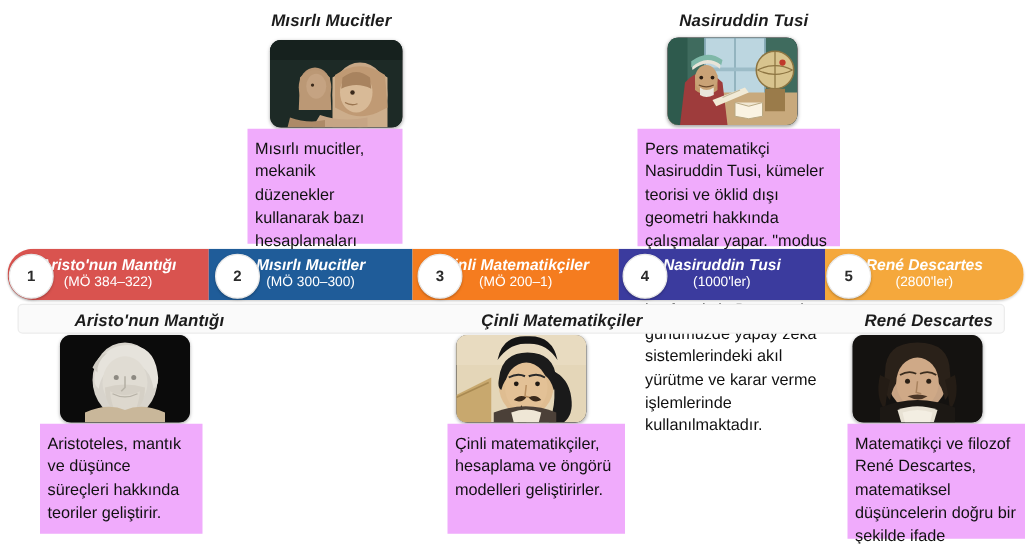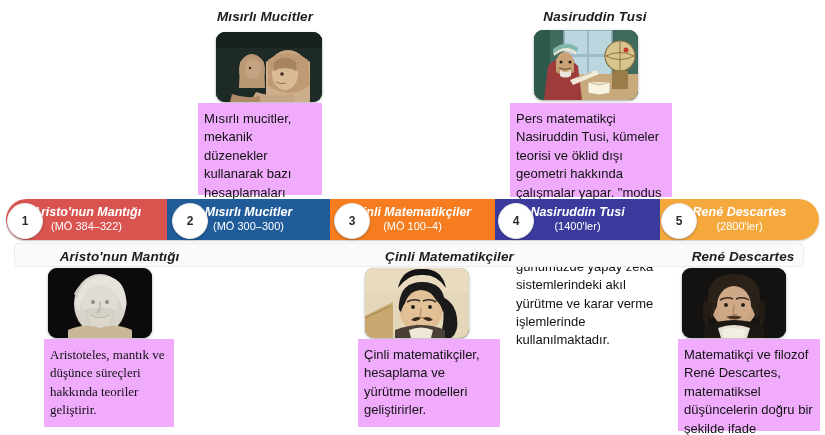--- a/index.html
+++ b/index.html
@@ -172,25 +172,25 @@
   <div class="seg" style="width:161px; background:#d9534f;">
     <span class="seg-label">Aristo'nun Mantığı</span>
     <span class="seg-date">(MÖ 384–322)</span>
   </div>
   <div class="seg" style="width:163px; background:#1f5c99;">
     <span class="seg-label">Mısırlı Mucitler</span>
     <span class="seg-date">(MÖ 300–300)</span>
   </div>
   <div class="seg" style="width:165px; background:#f57c1f;">
     <span class="seg-label">Çinli Matematikçiler</span>
-    <span class="seg-date">(MÖ 100–4)</span>
+    <span class="seg-date">(MÖ 200–1)</span>
   </div>
   <div class="seg" style="width:165px; background:#3b3b9e;">
     <span class="seg-label">Nasiruddin Tusi</span>
-    <span class="seg-date">(1400'ler)</span>
+    <span class="seg-date">(1000'ler)</span>
   </div>
   <div class="seg" style="width:159px; background:#f5a83c;">
     <span class="seg-label">René Descartes</span>
     <span class="seg-date">(2800'ler)</span>
   </div>
 </div>
 
 <div class="marker" style="left:7px;">1</div>
 <div class="marker" style="left:172px;">2</div>
 <div class="marker" style="left:334px;">3</div>
@@ -213,21 +213,21 @@
     <circle cx="59" cy="34" r="2" fill="#8d8a82"></circle>
     <path d="M52 33 l0 9 l-3 3" stroke="#b7b2a7" stroke-width="1.3" fill="none"></path>
     <path d="M40 45 q12 6 24 0 q-2 20 -12 23 q-10 -3 -12 -23z" fill="#ddd8ce"></path>
     <path d="M42 47 q10 5 20 0" stroke="#b7b2a7" stroke-width="1" fill="none"></path>
     <path d="M20 62 q18 -8 32 -2 q14 -6 32 2 l0 8 l-64 0z" fill="#c9b79a"></path>
     <path d="M24 66 q14 -6 28 -1 q14 -5 28 1" stroke="#a89madd" stroke-width="0" fill="none"></path>
     <rect x="0" y="0" width="104" height="70" fill="none"></rect>
   </svg>
 </div>
 
-<div class="desc-box" style="left:44px; top:339px; width:130px; height:88px;font-family:Liberation Serif, serif;">Aristoteles, mantık ve düşünce süreçleri hakkında teoriler geliştirir.</div>
+<div class="desc-box" style="left:32px; top:339px; width:130px; height:88px;">Aristoteles, mantık ve düşünce süreçleri hakkında teoriler geliştirir.</div>
 
 <div class="person-title" style="left:352px; top:249px; width:195px;">Çinli Matematikçiler</div>
 
 <div class="photo" style="left:365px; top:268px; width:104px; height:70px;">
   <svg viewBox="0 0 104 70" preserveAspectRatio="none" aria-hidden="true">
     <rect width="104" height="70" fill="#e4d6b8"></rect>
     <rect x="0" y="0" width="104" height="24" fill="#e8dbc0"></rect>
     <path d="M0 48 l28 -14 l0 36 l-28 0z" fill="#c8a86e"></path>
     <path d="M0 50 l26 -12" stroke="#a98a52" stroke-width="1.2" fill="none"></path>
     <ellipse cx="56" cy="40" rx="22" ry="25" fill="#dfbd91"></ellipse>
@@ -241,21 +241,21 @@
     <circle cx="65" cy="39" r="1.9" fill="#201a14"></circle>
     <path d="M56 40 l-1 9 l4 1" stroke="#b98f61" stroke-width="1.2" fill="none"></path>
     <path d="M46 52 q5 -5 10 -2 q-4 5 -10 2z" fill="#3b2a1b"></path>
     <path d="M58 50 q6 -3 10 2 q-6 3 -10 -2z" fill="#3b2a1b"></path>
     <path d="M52 56 q5 10 4 14 l-7 0 q1 -8 3 -14z" fill="#2e2117"></path>
     <path d="M30 62 q26 -10 50 0 l0 8 l-50 0z" fill="#4b4038"></path>
     <path d="M44 62 q12 -5 24 0 l-2 8 l-20 0z" fill="#efe7d6"></path>
   </svg>
 </div>
 
-<div class="desc-box" style="left:358px; top:339px; width:142px; height:88px;">Çinli matematikçiler, hesaplama ve yürütme modelleri geliştirirler.</div>
+<div class="desc-box" style="left:358px; top:339px; width:142px; height:88px;">Çinli matematikçiler, hesaplama ve öngörü modelleri geliştirirler.</div>
 
 <div class="person-title" style="left:668px; top:249px; width:150px;">René Descartes</div>
 
 <div class="photo" style="left:682px; top:268px; width:104px; height:70px;">
   <svg viewBox="0 0 104 70" preserveAspectRatio="none" aria-hidden="true">
     <rect width="104" height="70" fill="#141210"></rect>
     <ellipse cx="52" cy="34" rx="24" ry="27" fill="#c7a384"></ellipse>
     <path d="M26 30 q0 -24 26 -24 q26 0 26 24 q2 16 -4 22 q-4 -22 -22 -22 q-18 0 -22 22 q-6 -6 -4 -22z" fill="#2a2119"></path>
     <path d="M22 32 q-4 18 4 28 q2 -18 4 -24z" fill="#241c15"></path>
     <path d="M82 32 q4 18 -4 28 q-2 -18 -4 -24z" fill="#241c15"></path>

